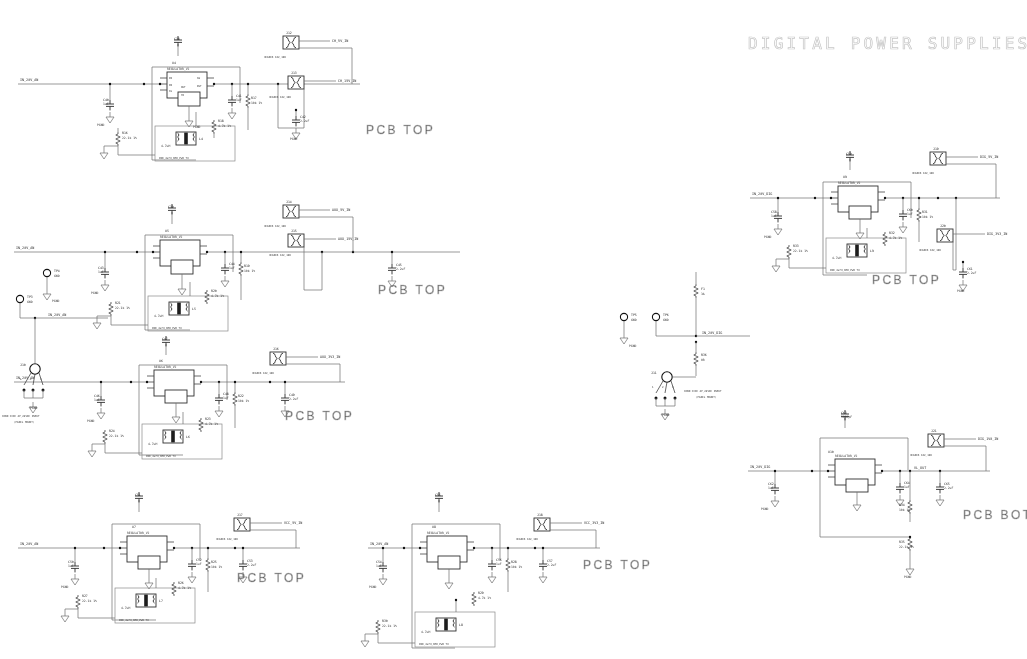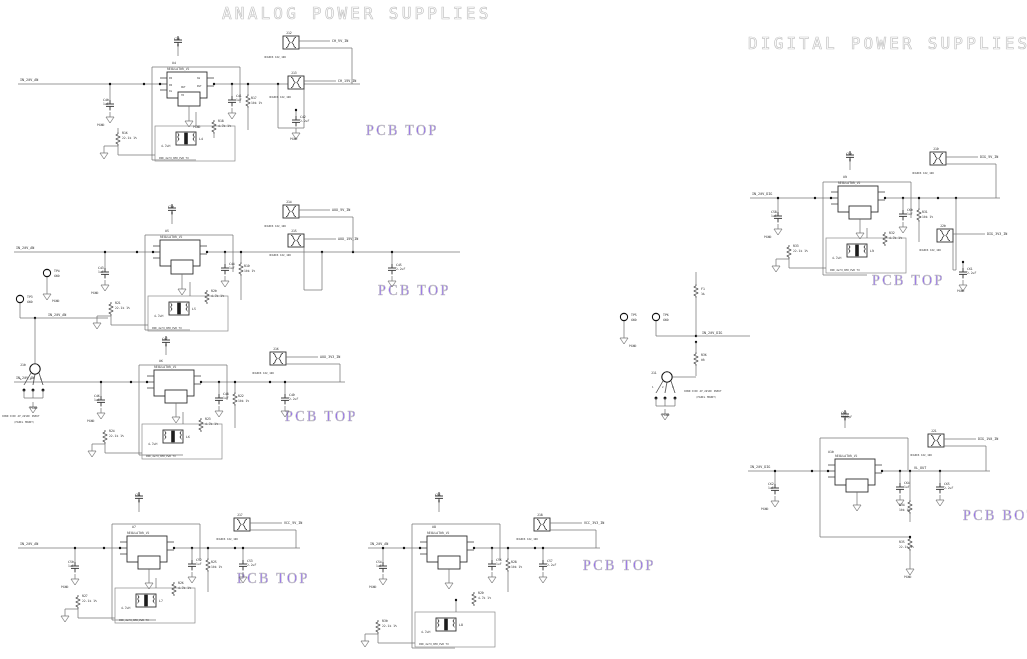--- a/index.html
+++ b/index.html
@@ -6,22 +6,22 @@
   html,body{margin:0;padding:0;background:#ffffff;}
   body{font-family:"Liberation Sans",sans-serif;}
   #sheet{position:relative;width:1027px;height:659px;background:#fff;overflow:hidden;}
   .sheet-title{
     position:absolute;font-family:"DejaVu Sans Mono",monospace;
     font-size:16px;letter-spacing:3.2px;color:#ffffff;
     -webkit-text-stroke:0.7px #c9c9c9;text-stroke:0.7px #c9c9c9;
     text-shadow:0 0 0 #c9c9c9;white-space:nowrap;
   }
   .layer-note{
-    position:absolute;font-family:Liberation Serif, serif;
-    font-size:14px;letter-spacing:2.4px;color:#8b5cf6;
+    position:absolute;font-family:Liberation Sans, sans-serif;
+    font-size:12px;letter-spacing:2.4px;color:#404040;
     -webkit-text-stroke:0.6px #c4c4c4;white-space:nowrap;
   }
   svg.wires{position:absolute;left:0;top:0;width:1027px;height:659px;overflow:visible;}
   .w{stroke:#6f6f6f;stroke-width:0.7;fill:none;}
   .wd{stroke:#444;stroke-width:0.8;fill:none;}
   .box{stroke:#8a8a8a;stroke-width:0.7;fill:none;}
   .icbox{stroke:#2f2f2f;stroke-width:0.9;fill:#fff;}
   .jdot{fill:#111;}
   .core{fill:#1d1d1d;}
   .lbl{font-family:"DejaVu Sans Mono",monospace;fill:#3a3a3a;}
@@ -32,21 +32,20 @@
   .tp-c{stroke:#111;stroke-width:1.1;fill:#fff;}
   .gnd{stroke:#6f6f6f;stroke-width:0.7;fill:none;}
   .cap{stroke:#2b2b2b;stroke-width:0.9;}
   .res{stroke:#2b2b2b;stroke-width:0.7;fill:none;}
 </style>
 </head>
 <body>
 
 <div id="sheet">
 
-  <div class="sheet-title" style="left:222px;top:4px;">ANALOG POWER SUPPLIES</div>
   <div class="sheet-title" style="left:748px;top:34px;">DIGITAL POWER SUPPLIES</div>
 
   <div class="layer-note" style="left:366px;top:123px;">PCB TOP</div>
   <div class="layer-note" style="left:378px;top:283px;">PCB TOP</div>
   <div class="layer-note" style="left:285px;top:409px;">PCB TOP</div>
   <div class="layer-note" style="left:237px;top:571px;">PCB TOP</div>
   <div class="layer-note" style="left:583px;top:558px;">PCB TOP</div>
   <div class="layer-note" style="left:872px;top:273px;">PCB TOP</div>
   <div class="layer-note" style="left:963px;top:508px;">PCB BOT</div>
 

